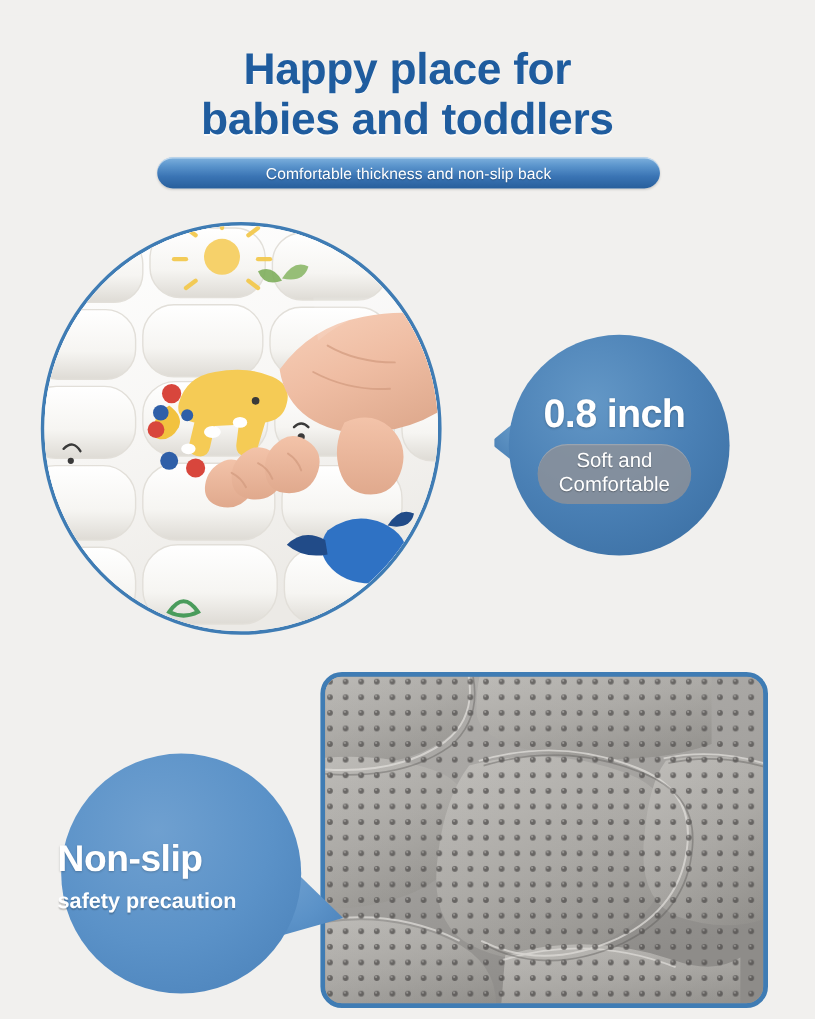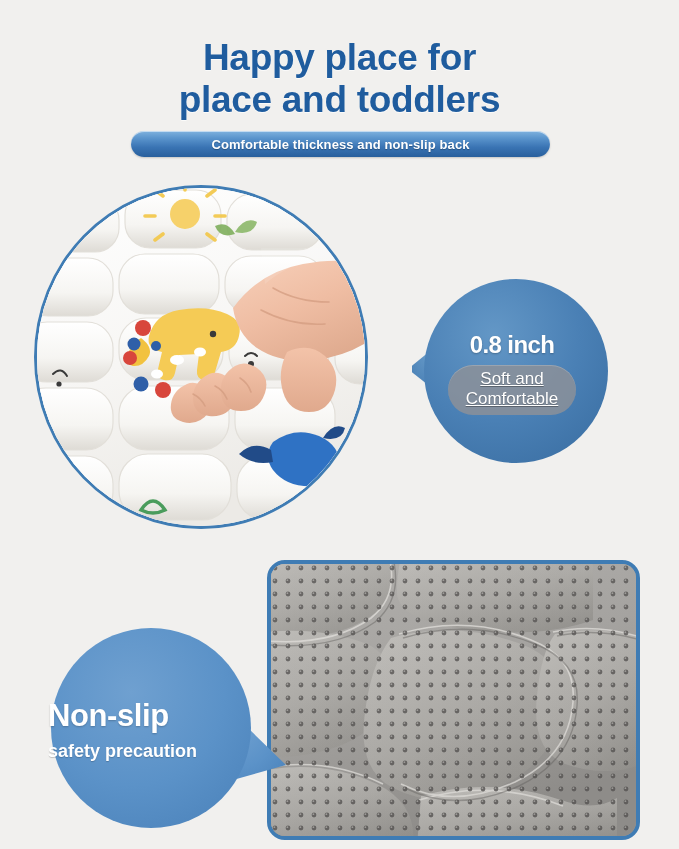--- a/index.html
+++ b/index.html
@@ -61,21 +61,21 @@
         #285f9c 100%);
     box-shadow: inset 0 1px 0 rgba(255,255,255,0.55),
                 0 1px 2px rgba(0,0,0,0.18);
     display: flex;
     align-items: center;
     justify-content: center;
   }
   .banner-text {
     color: #ffffff;
     font-size: 13px;
-    font-weight: bold;
+    font-weight: normal;
     letter-spacing: 0.1px;
     text-shadow: 0 1px 1px rgba(0,0,0,0.28);
   }
 
   
   .photo-circle {
     position: absolute;
     left: 34px;
     top: 172px;
     width: 334px;
@@ -109,40 +109,39 @@
     height: 200px;
     display: flex;
     flex-direction: column;
     align-items: center;
     justify-content: center;
     padding-top: 4px;
     box-sizing: border-box;
   }
   .badge-inch-title {
     color: #ffffff;
-    font-size: 24px;
+    font-size: 33px;
     font-weight: bold;
     letter-spacing: -0.6px;
     text-shadow: 0 1px 2px rgba(0,0,0,0.25);
     margin-bottom: 6px;
   }
   .soft-pill {
     background: rgba(140,145,153,0.85);
     border-radius: 26px;
     padding: 4px 18px 6px 18px;
     text-align: center;
     line-height: 20px;
     box-shadow: inset 0 1px 0 rgba(255,255,255,0.18);
   }
   .soft-pill span {
     display: block;
     color: #ffffff;
     font-size: 17px;
     text-shadow: 0 1px 1px rgba(0,0,0,0.3);
-    text-decoration: underline;
   }
 
   
   .photo-rect {
     position: absolute;
     left: 267px;
     top: 547px;
     width: 373px;
     height: 280px;
     border-radius: 18px;
@@ -191,21 +190,21 @@
     font-weight: bold;
   }
 </style>
 </head>
 <body>
 
 <div id="page">
 
   <div class="header">
     <div class="title-line">Happy place for</div>
-    <div class="title-line l2">place and toddlers</div>
+    <div class="title-line l2">babies and toddlers</div>
   </div>
 
   <div class="banner-wrap">
     <div class="banner">
       <span class="banner-text">Comfortable thickness and non-slip back</span>
     </div>
   </div>
 
   <div class="photo-circle">
     <svg width="328" height="338" viewBox="0 0 328 338">

